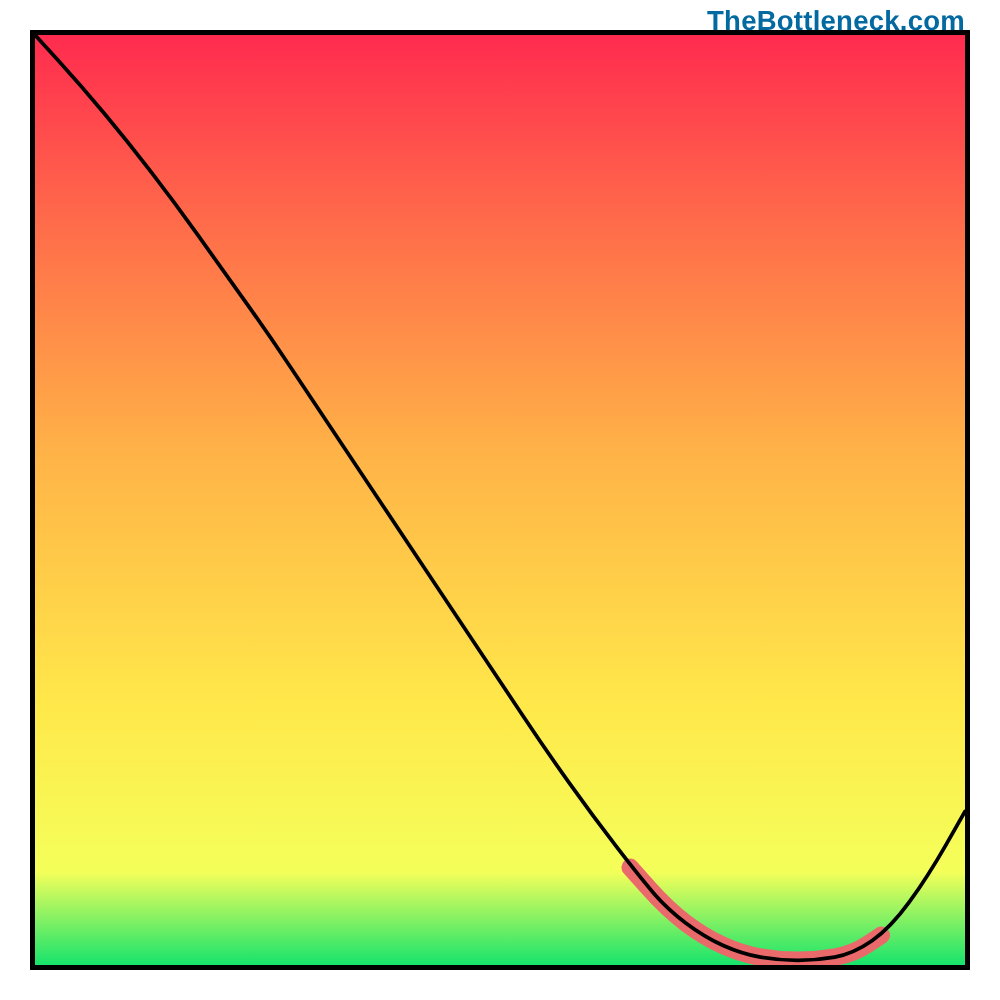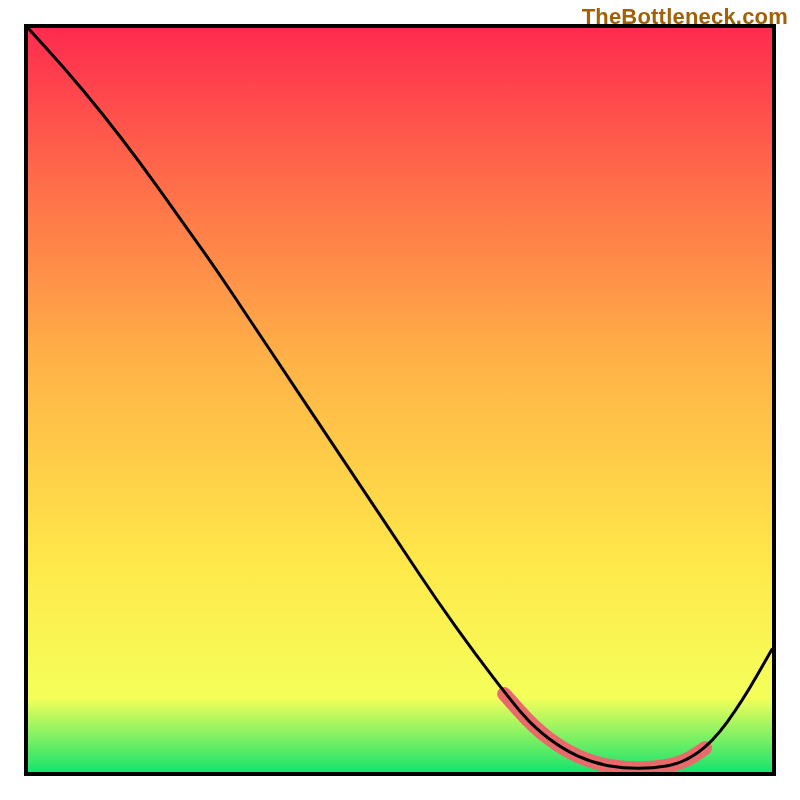--- a/index.html
+++ b/index.html
@@ -5,25 +5,25 @@
   * { margin: 0; padding: 0; box-sizing: border-box; }
   html, body { width: 800px; height: 800px; overflow: hidden; background: #fff; }
   .stage {
     position: relative;
     width: 800px;
     height: 800px;
   }
   .watermark {
     position: absolute;
     top: 4px;
-    right: 12px;
+    right: 28px;
     font-family: Arial, Helvetica, sans-serif;
     font-size: 22px;
     font-weight: 600;
-    color: #a16207;
+    color: #0369a1;
     letter-spacing: 0.2px;
   }
   .plot {
     position: absolute;
     left: 24px;
     top: 24px;
     width: 752px;
     height: 752px;
     border: 4px solid #000;
   }

